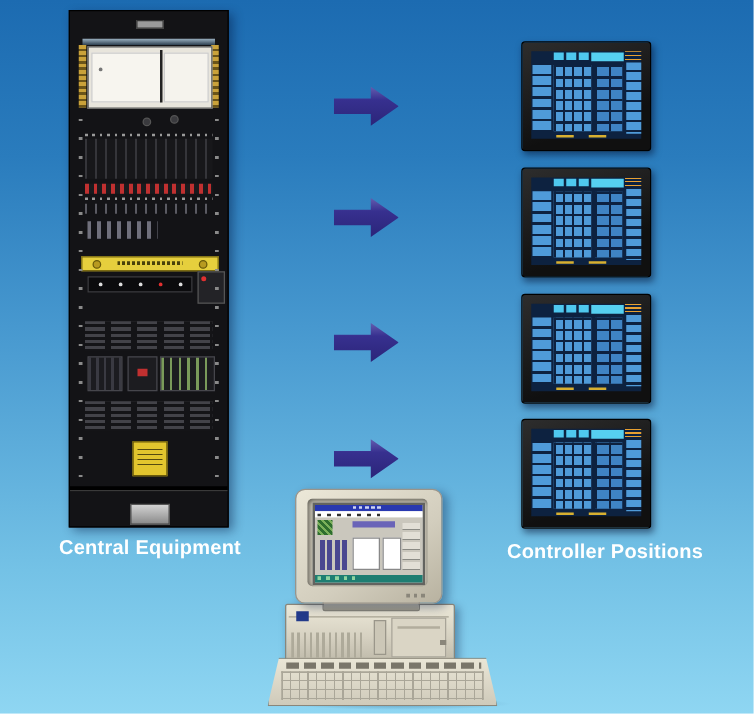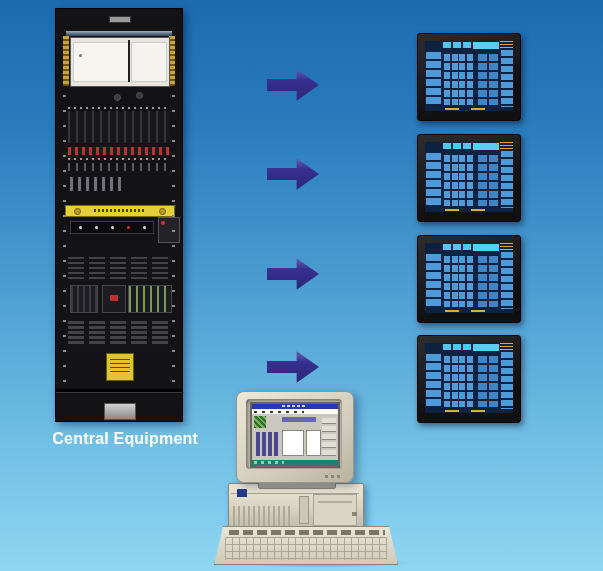--- a/index.html
+++ b/index.html
@@ -304,15 +304,16 @@
         </div>
       </div>
     </div>
     <div class="mctl"></div>
   </div>
   <div class="keyboard">
     <div class="fnrow"></div>
     <div class="keys"></div>
   </div>
 
-  <div class="caption" style="left:18px;top:430px;width:180px;text-align:right;">Central Equipment</div>
+  <div class="caption" style="left:30px;top:430px;width:180px;">Central Equipment</div>
+  <div class="caption" style="left:384px;top:433px;width:200px;">Controller Positions</div>
 
 </div>
 
 </body></html>

